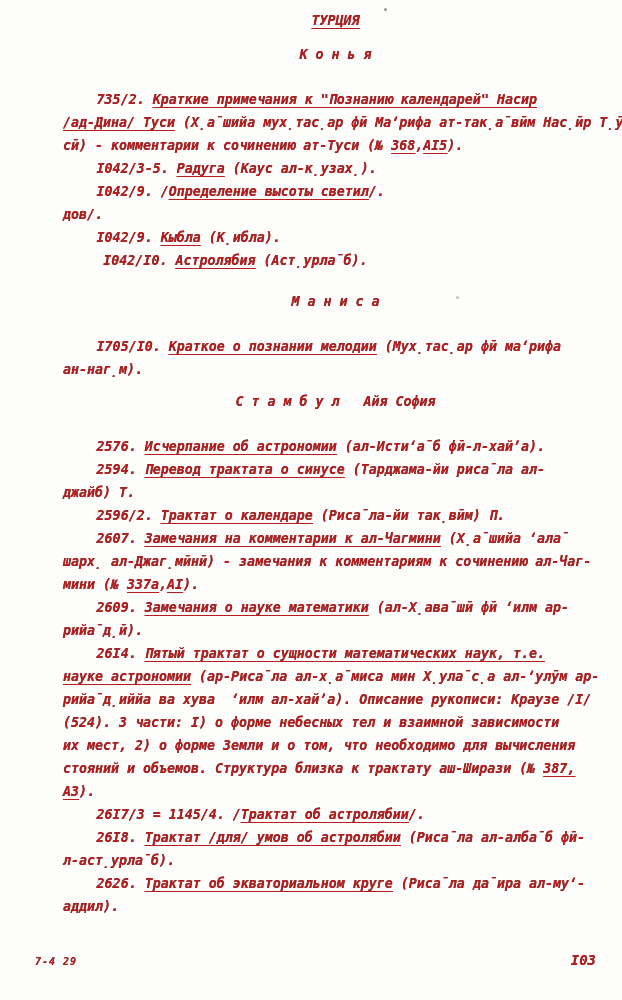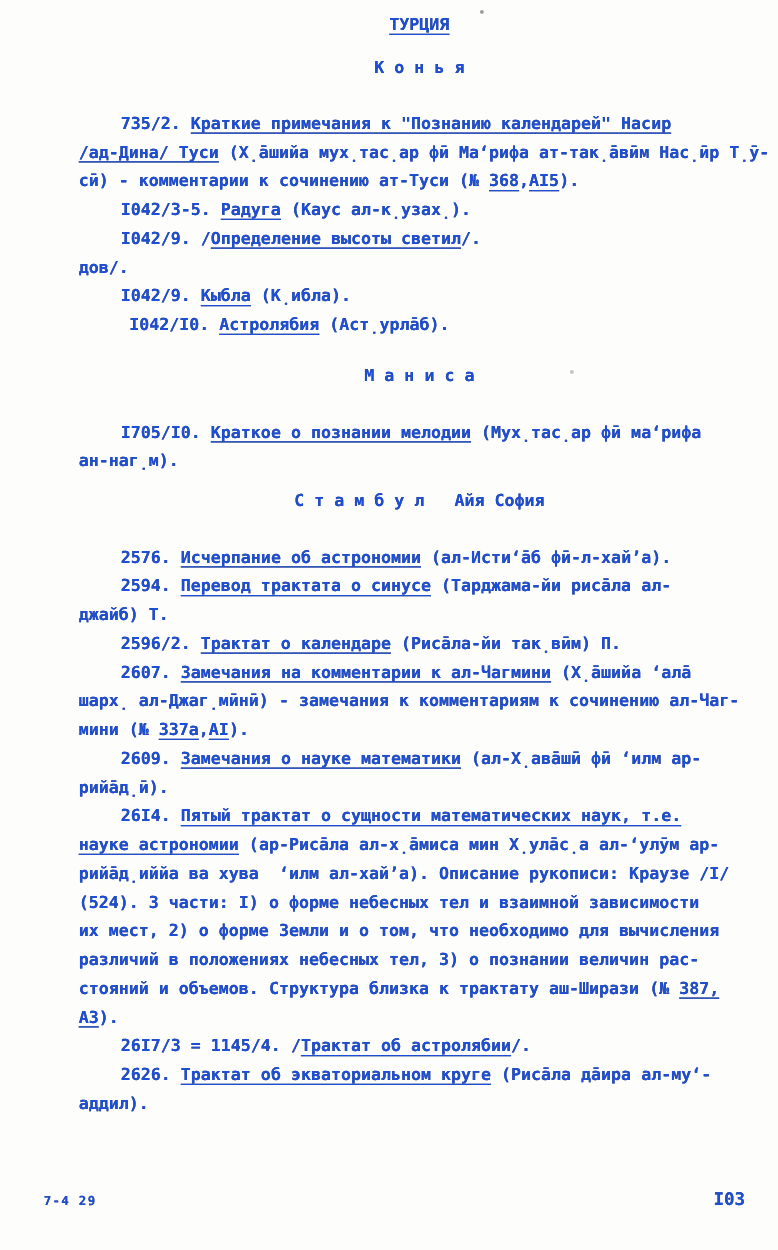--- a/index.html
+++ b/index.html
@@ -9,22 +9,23 @@
   }
   .page {
     position: relative;
     width: 622px;
     height: 1000px;
     background: #fdfdfb;
     overflow: hidden;
     font-family: "DejaVu Sans Mono", "Liberation Mono", monospace;
     font-size: 13.3px;
     font-weight: bold;
-    color: #1d4ed8;
+    color: #b91c1c;
     text-shadow: 0 0 0.5px rgba(10,10,10,0.75);
+    font-style: italic;
   }
   .content {
     position: absolute;
     top: 9px;
     left: 63px;
     width: 545px;
   }
   .line {
     height: 23px;
     line-height: 23px;
@@ -122,26 +123,29 @@
           <div class="entry">
             <div class="line" style="padding-left: 4.2ch;"><span>2609. </span><span class="u">Замечания о науке математики</span><span> (ал-Х̣ава̄шӣ фӣ ʻилм ар-</span></div>
             <div class="line"><span>рийа̄д̣ӣ).</span></div>
           </div>
           <div class="entry">
             <div class="line" style="padding-left: 4.2ch;"><span>26I4. </span><span class="u">Пятый трактат о сущности математических наук, т.е.</span></div>
             <div class="line"><span class="u">науке астрономии</span><span> (ар-Риса̄ла ал-х̣а̄миса мин Х̣ула̄с̣а ал-ʻулӯм ар-</span></div>
             <div class="line"><span>рийа̄д̣иййа ва хува  ʻилм ал-хайʼа). Описание рукописи: Краузе /I/</span></div>
             <div class="line"><span>(524). 3 части: I) о форме небесных тел и взаимной зависимости</span></div>
             <div class="line"><span>их мест, 2) о форме Земли и о том, что необходимо для вычисления</span></div>
-            <div class="line"><span>различий в положениях небесных тел, 3) о познании величин рас-</span></div>
             <div class="line"><span>стояний и объемов. Структура близка к трактату аш-Ширази (№ </span><span class="u">387,</span></div>
             <div class="line"><span class="u">А3</span><span>).</span></div>
           </div>
           <div class="entry">
             <div class="line" style="padding-left: 4.2ch;"><span>26I7/3 = 1145/4. /</span><span class="u">Трактат об астролябии</span><span>/.</span></div>
+          </div>
+          <div class="entry">
+            <div class="line" style="padding-left: 4.2ch;"><span>26I8. </span><span class="u">Трактат /для/ умов об астролябии</span><span> (Риса̄ла ал-алба̄б фӣ-</span></div>
+            <div class="line"><span>л-аст̣урла̄б).</span></div>
           </div>
           <div class="entry">
             <div class="line" style="padding-left: 4.2ch;"><span>2626. </span><span class="u">Трактат об экваториальном круге</span><span> (Риса̄ла да̄ира ал-муʻ-</span></div>
             <div class="line"><span>аддил).</span></div>
           </div>
         </div>
       </div>
   </div>
   <div class="footer">
     <span class="footer-left">7-4 29</span>

